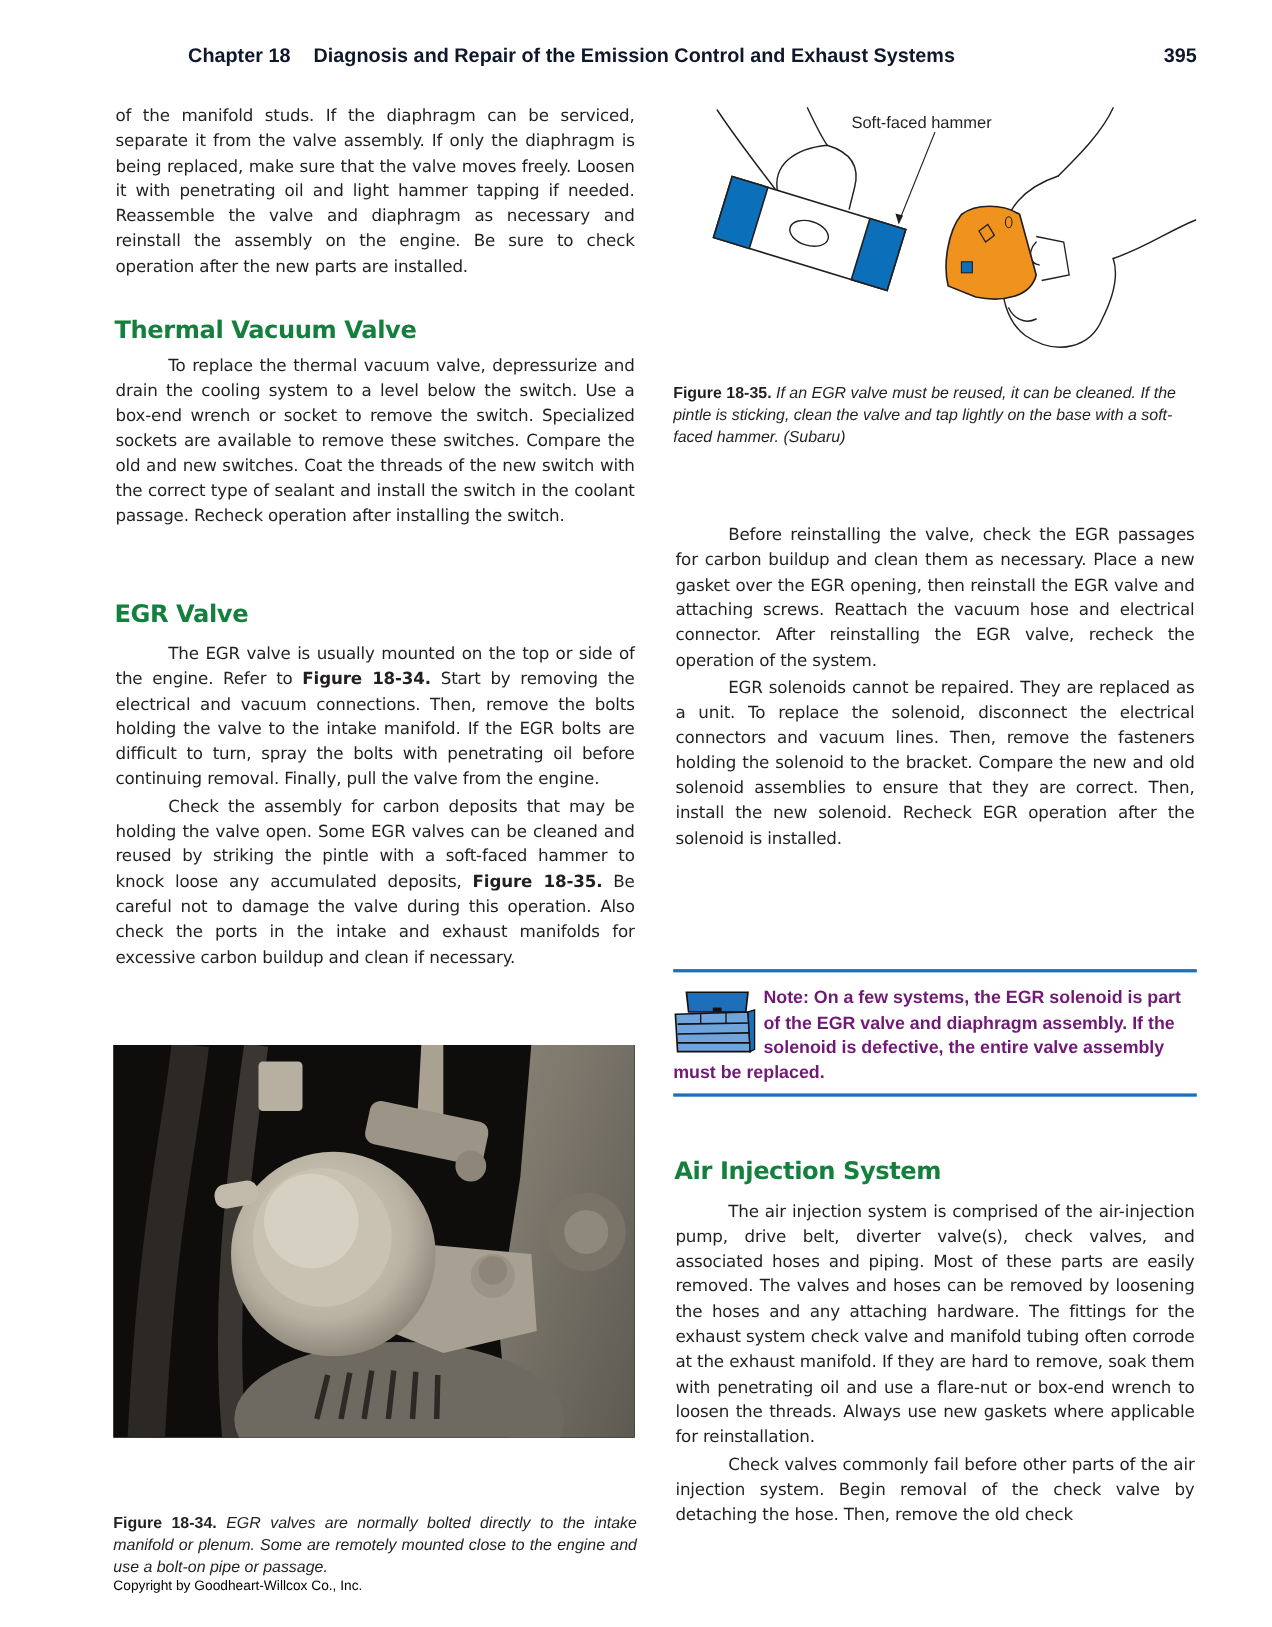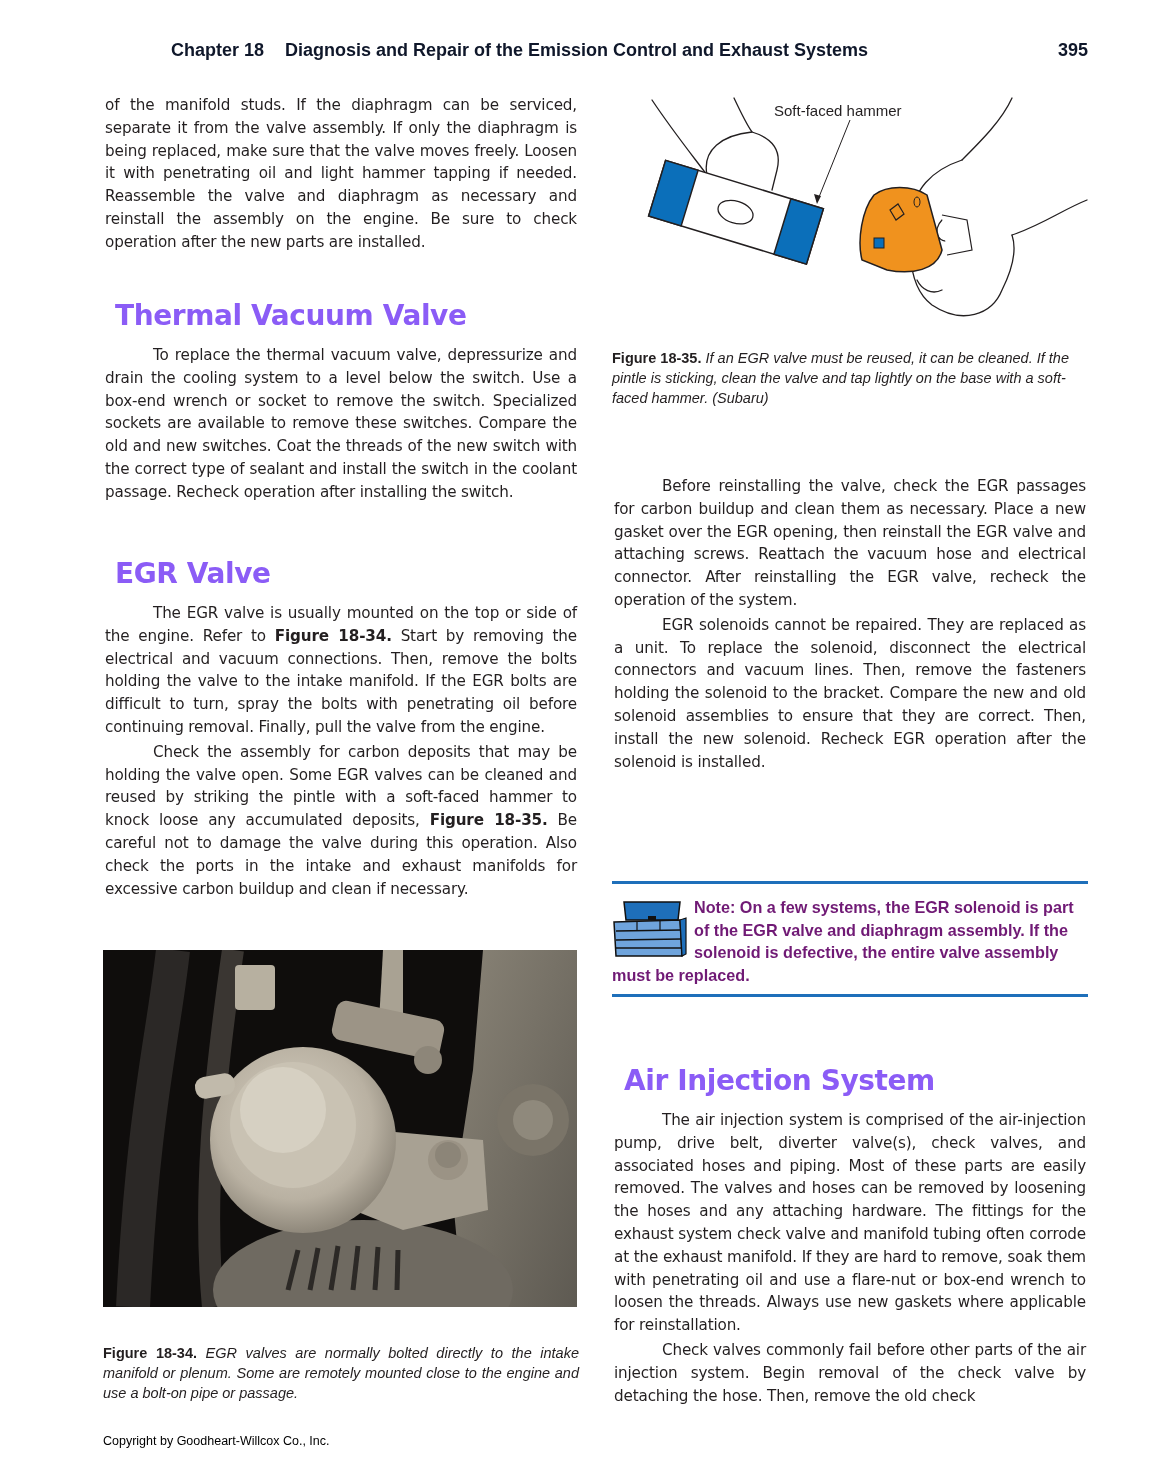--- a/index.html
+++ b/index.html
@@ -12,22 +12,22 @@
 
   .col { position: absolute; width: 476px; }
   .left { left: 103px; }
   .right { left: 612px; }
 
   .body { font-family: "DejaVu Sans", sans-serif; font-size: 15.2px; line-height: 22.8px;
           text-align: justify; color: #231f20; margin: 2px; letter-spacing: -0.15px; }
   .body.indent { text-indent: 48px; }
   .body b { font-weight: bold; }
 
-  h2 { font-family: "DejaVu Sans", sans-serif; font-weight: bold; font-size: 28px; margin: 12px;
-       color: #8b5cf6; letter-spacing: -0.4px; }
+  h2 { font-family: "DejaVu Sans", sans-serif; font-weight: bold; font-size: 22px; margin: 1px;
+       color: #15803d; letter-spacing: -0.4px; }
 
   .caption { font-family: "Liberation Sans", sans-serif; font-size: 14.5px; line-height: 20px;
              color: #231f20; margin: 0; }
   .caption .lbl { font-weight: bold; font-style: normal; }
   .caption .txt { font-style: italic; }
 
   .photo { position: absolute; left: 103px; top: 950px; width: 474px; height: 357px; background: #0e0c0b; overflow: hidden; }
   .illus { position: absolute; left: 612px; top: 90px; width: 480px; height: 255px; }
 
   .note { position: absolute; left: 612px; top: 881px; width: 476px; }
@@ -105,21 +105,21 @@
     <circle cx="345" cy="205" r="13" fill="#8c8578"></circle>
     <circle cx="325" cy="110" r="14" fill="#8d8679"></circle>
 
     <circle cx="200" cy="190" r="93" fill="url(#vg)"></circle>
     <circle cx="190" cy="175" r="63" fill="#c9c2b3"></circle>
     <circle cx="180" cy="160" r="43" fill="#d6d0c2"></circle>
     <rect x="92" y="125" width="40" height="22" rx="10" fill="#c1baab" transform="rotate(-10 112 136)"></rect>
   </svg>
 </div>
 
-<div class="col left" style="top:1343px;">
+<div class="col left" style="top:1375px;">
   <p class="caption" style="text-align:justify;"><span class="lbl">Figure 18-34.</span><span class="txt"> EGR valves are normally bolted directly to the intake manifold or plenum. Some are remotely mounted close to the engine and use a bolt-on pipe or passage.</span></p>
 </div>
 
 <div class="illus">
   <svg width="480" height="255" viewBox="0 0 480 255">
     <g fill="none" stroke="#231f20" stroke-width="1.3" stroke-linecap="round" stroke-linejoin="round">
 
       <path d="M40 10 C60 40 80 65 95 85"></path>
       <path d="M122 8 C130 25 135 35 140 42"></path>
 

